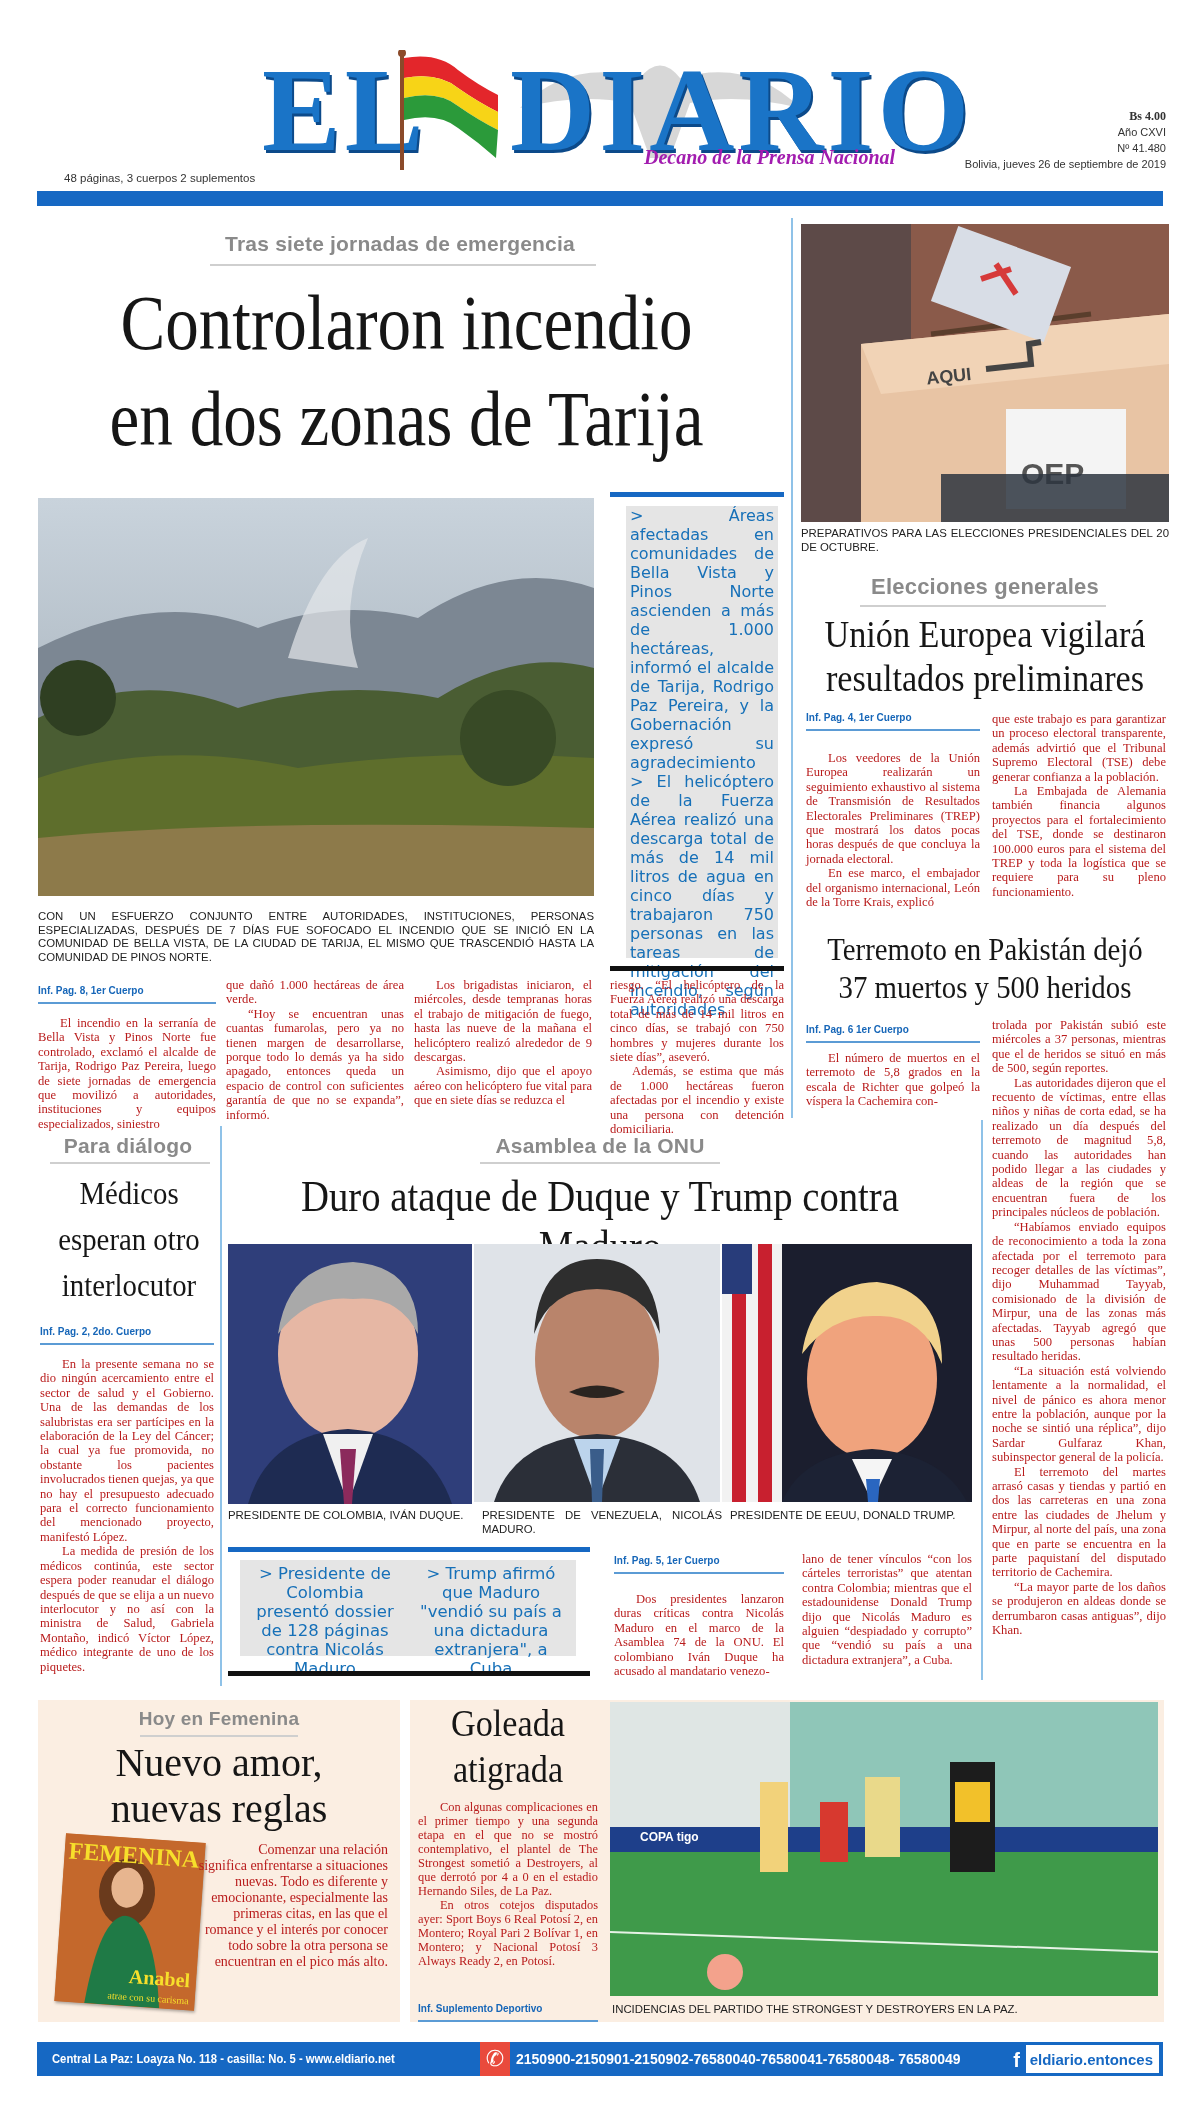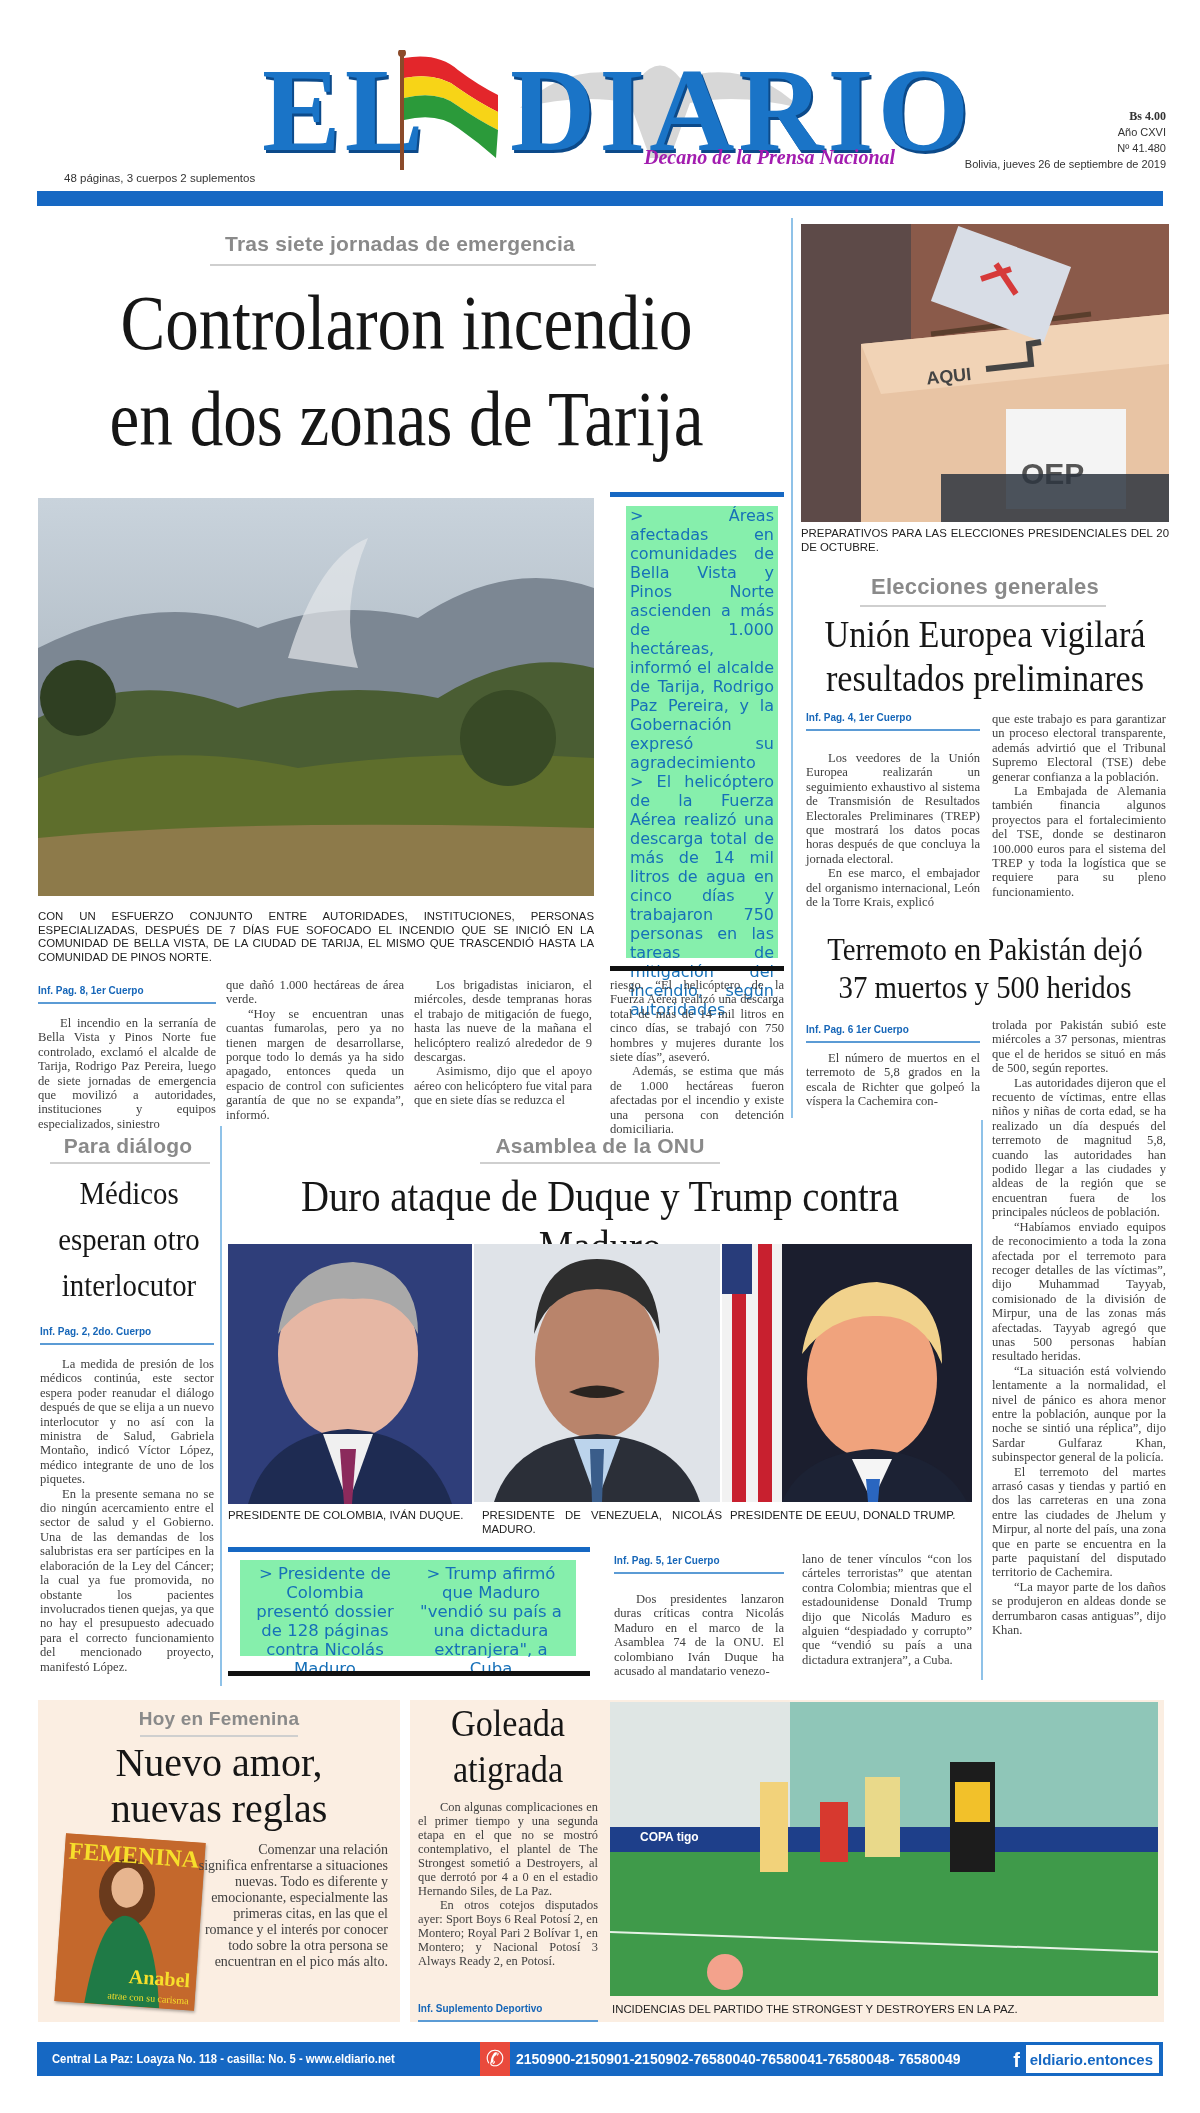--- a/index.html
+++ b/index.html
@@ -2,25 +2,25 @@
 <html><head>
 <meta charset="utf-8">
 <style>
   * { box-sizing: border-box; margin: 0; padding: 0; }
   body { width: 1200px; height: 2113px; background: #ffffff; position: relative; overflow: hidden; font-family: "Liberation Serif", serif; color: #1a1a1a; }
   .abs { position: absolute; }
   .sans { font-family: "Liberation Sans", sans-serif; }
   .kicker { font-family: "Liberation Sans", sans-serif; font-weight: bold; color: #8a8a8a; text-align: center; letter-spacing: 0.2px; }
   .kicker-line { border-bottom: 2px solid #cfcfcf; }
   .headline { font-family: "Liberation Serif", serif; color: #161616; text-align: center; line-height: 1.08; transform-origin: center; }
-  .body-text { font-family: "Liberation Serif", serif; font-size: 12.6px; line-height: 14.4px; text-align: justify; color: #404040; }
+  .body-text { font-family: "Liberation Serif", serif; font-size: 12.6px; line-height: 14.4px; text-align: justify; color: #b91c1c; }
   .body-text p { text-indent: 22px; }
   .ref { font-family: "Liberation Sans", sans-serif; font-weight: bold; font-size: 10px; color: #1666b8; padding-bottom: 6px; border-bottom: 2px solid #5b9bd5; margin-bottom: 12px; }
   .caption { font-family: "Liberation Sans", sans-serif; font-size: 11.4px; line-height: 13.5px; color: #222; text-transform: uppercase; text-align: justify; }
-  .callout { background: #86efac; color: #1670b8; font-family: "DejaVu Sans", sans-serif; font-size: 16px; line-height: 19px; text-align: justify; }
+  .callout { background: #e5e5e5; color: #1670b8; font-family: "DejaVu Sans", sans-serif; font-size: 16px; line-height: 19px; text-align: justify; }
   .vline { background: #8fc2e8; width: 2px; }
   .photo { overflow: hidden; }
   .masthead-logo { font-family: "Liberation Serif", serif; font-weight: bold; color: #1a74c7; font-size: 118px; letter-spacing: 4px; text-shadow: 2px 3px 0 #0c4a8a; line-height: 1; }
 </style>
 </head>
 <body>
 
 <div class="abs" style="left:0;top:0;width:1200px;height:210px;">
 
   <div class="abs" style="left:510px;top:48px;width:300px;height:120px;">
@@ -165,22 +165,22 @@
 <div class="abs kicker" style="left:38px;top:1134px;width:180px;font-size:21px;">Para diálogo</div>
 <div class="abs kicker-line" style="left:50px;top:1162px;width:160px;"></div>
 <div class="abs headline" style="left:34px;top:1170px;width:190px;font-size:32px;line-height:46px;">
   <div style="transform:scaleX(0.9);">Médicos</div>
   <div style="transform:scaleX(0.9);">esperan otro</div>
   <div style="transform:scaleX(0.9);">interlocutor</div>
 </div>
 <div class="abs" style="left:40px;top:1326px;width:174px;">
   <div class="ref">Inf. Pag. 2, 2do. Cuerpo</div>
   <div class="body-text">
+    <p>En la presente semana no se dio ningún acercamiento entre el sector de salud y el Gobierno. Una de las demandas de los salubristas era ser partícipes en la elaboración de la Ley del Cáncer; la cual ya fue promovida, no obstante los pacientes involucrados tienen quejas, ya que no hay el presupuesto adecuado para el correcto funcionamiento del mencionado proyecto, manifestó López.</p>
     <p>La medida de presión de los médicos continúa, este sector espera poder reanudar el diálogo después de que se elija a un nuevo interlocutor y no así con la ministra de Salud, Gabriela Montaño, indicó Víctor López, médico integrante de uno de los piquetes.</p>
-    <p>En la presente semana no se dio ningún acercamiento entre el sector de salud y el Gobierno. Una de las demandas de los salubristas era ser partícipes en la elaboración de la Ley del Cáncer; la cual ya fue promovida, no obstante los pacientes involucrados tienen quejas, ya que no hay el presupuesto adecuado para el correcto funcionamiento del mencionado proyecto, manifestó López.</p>
   </div>
 </div>
 <div class="abs vline" style="left:220px;top:1126px;height:560px;"></div>
 
 <div class="abs kicker" style="left:230px;top:1134px;width:740px;font-size:21px;">Asamblea de la ONU</div>
 <div class="abs kicker-line" style="left:480px;top:1162px;width:240px;"></div>
 <div class="abs headline" style="left:220px;top:1172px;width:760px;font-size:44px;line-height:50px;transform:scaleX(0.88);">Duro ataque de Duque y Trump contra Maduro</div>
 
 <div class="abs photo" style="left:228px;top:1244px;width:244px;height:260px;">
   <svg width="244" height="260" viewBox="0 0 244 260">

